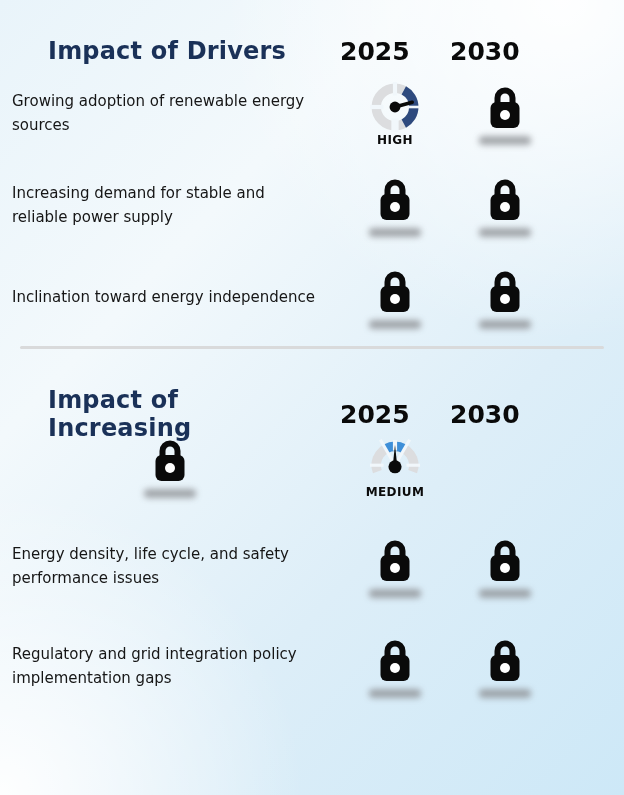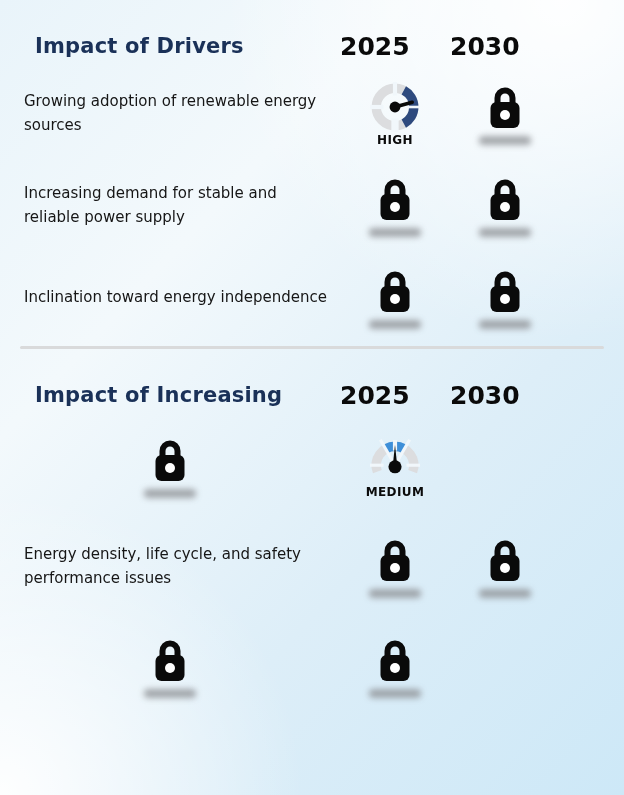--- a/index.html
+++ b/index.html
@@ -9,25 +9,25 @@
     box-sizing:border-box;
     padding-top:24px;
     overflow:hidden;
     font-family:"DejaVu Sans",sans-serif;
     background:
       radial-gradient(circle at 90% 0%, rgba(255,255,255,0.95), rgba(255,255,255,0) 35%),
       radial-gradient(circle at 0% 100%, rgba(255,255,255,0.95), rgba(255,255,255,0) 30%),
       linear-gradient(133deg,#e9f4fa 0%,#f3f9fc 30%,#ddeef8 65%,#cde8f7 100%);
   }
   .header-row{display:grid;grid-template-columns:340px 110px 110px;align-items:center;height:44px;}
-  .section-title{margin:0;padding-left:35px;font-size:21px;font-weight:bold;color:#1a3158;letter-spacing:.2px;}
+  .section-title{margin:13px;padding-left:35px;font-size:24px;font-weight:bold;color:#1a3158;letter-spacing:.2px;}
   .year-header{font-size:25px;font-weight:bold;color:#0a0a0a;}
   .impact-row{display:grid;grid-template-columns:340px 110px 110px;align-items:center;height:92px;}
   .section-challenges .impact-row{height:100px;}
-  .row-label{padding-left:24px;padding-right:8px;font-size:15px;line-height:1.58;color:#161616;white-space:pre-line;}
+  .row-label{padding-left:12px;padding-right:8px;font-size:15px;line-height:1.58;color:#161616;white-space:pre-line;}
   .cell{display:flex;flex-direction:column;align-items:center;justify-content:flex-start;}
   .icon-wrap{display:block;line-height:0;}
   .level-label{font-size:12px;font-weight:bold;color:#0b0b0b;letter-spacing:.4px;margin-top:1px;}
   .redacted-bar{display:block;width:52px;height:9px;border-radius:4px;background:#8f9296;filter:blur(3px);margin-top:6px;opacity:.8;}
   .divider{height:3px;background:#d9dadb;margin:2px 20px 0 20px;border-radius:2px;}
   .section-challenges{margin-top:24px;}
 </style>
 </head>
 <body>
 
@@ -177,20 +177,22 @@
       <path d="M 12.5 21 V 14 A 7.5 7.5 0 0 1 27.5 14 V 21" fill="none" stroke="#0a0a0a" stroke-width="6"></path>
       <rect x="5.5" y="18" width="29" height="26" rx="6" fill="#0a0a0a"></rect>
       <circle cx="20" cy="31" r="5" fill="#ffffff"></circle>
     </svg>
   </span>
   <span class="redacted-bar"></span>
 </div>
     </div>
 
     <div class="impact-row">
+      <div class="row-label">Regulatory and grid integration policy
+implementation gaps</div>
       <div class="cell">
   <span class="icon-wrap">
     <svg width="40" height="46" viewBox="0 0 40 46" aria-hidden="true">
       <path d="M 12.5 21 V 14 A 7.5 7.5 0 0 1 27.5 14 V 21" fill="none" stroke="#0a0a0a" stroke-width="6"></path>
       <rect x="5.5" y="18" width="29" height="26" rx="6" fill="#0a0a0a"></rect>
       <circle cx="20" cy="31" r="5" fill="#ffffff"></circle>
     </svg>
   </span>
   <span class="redacted-bar"></span>
 </div>

